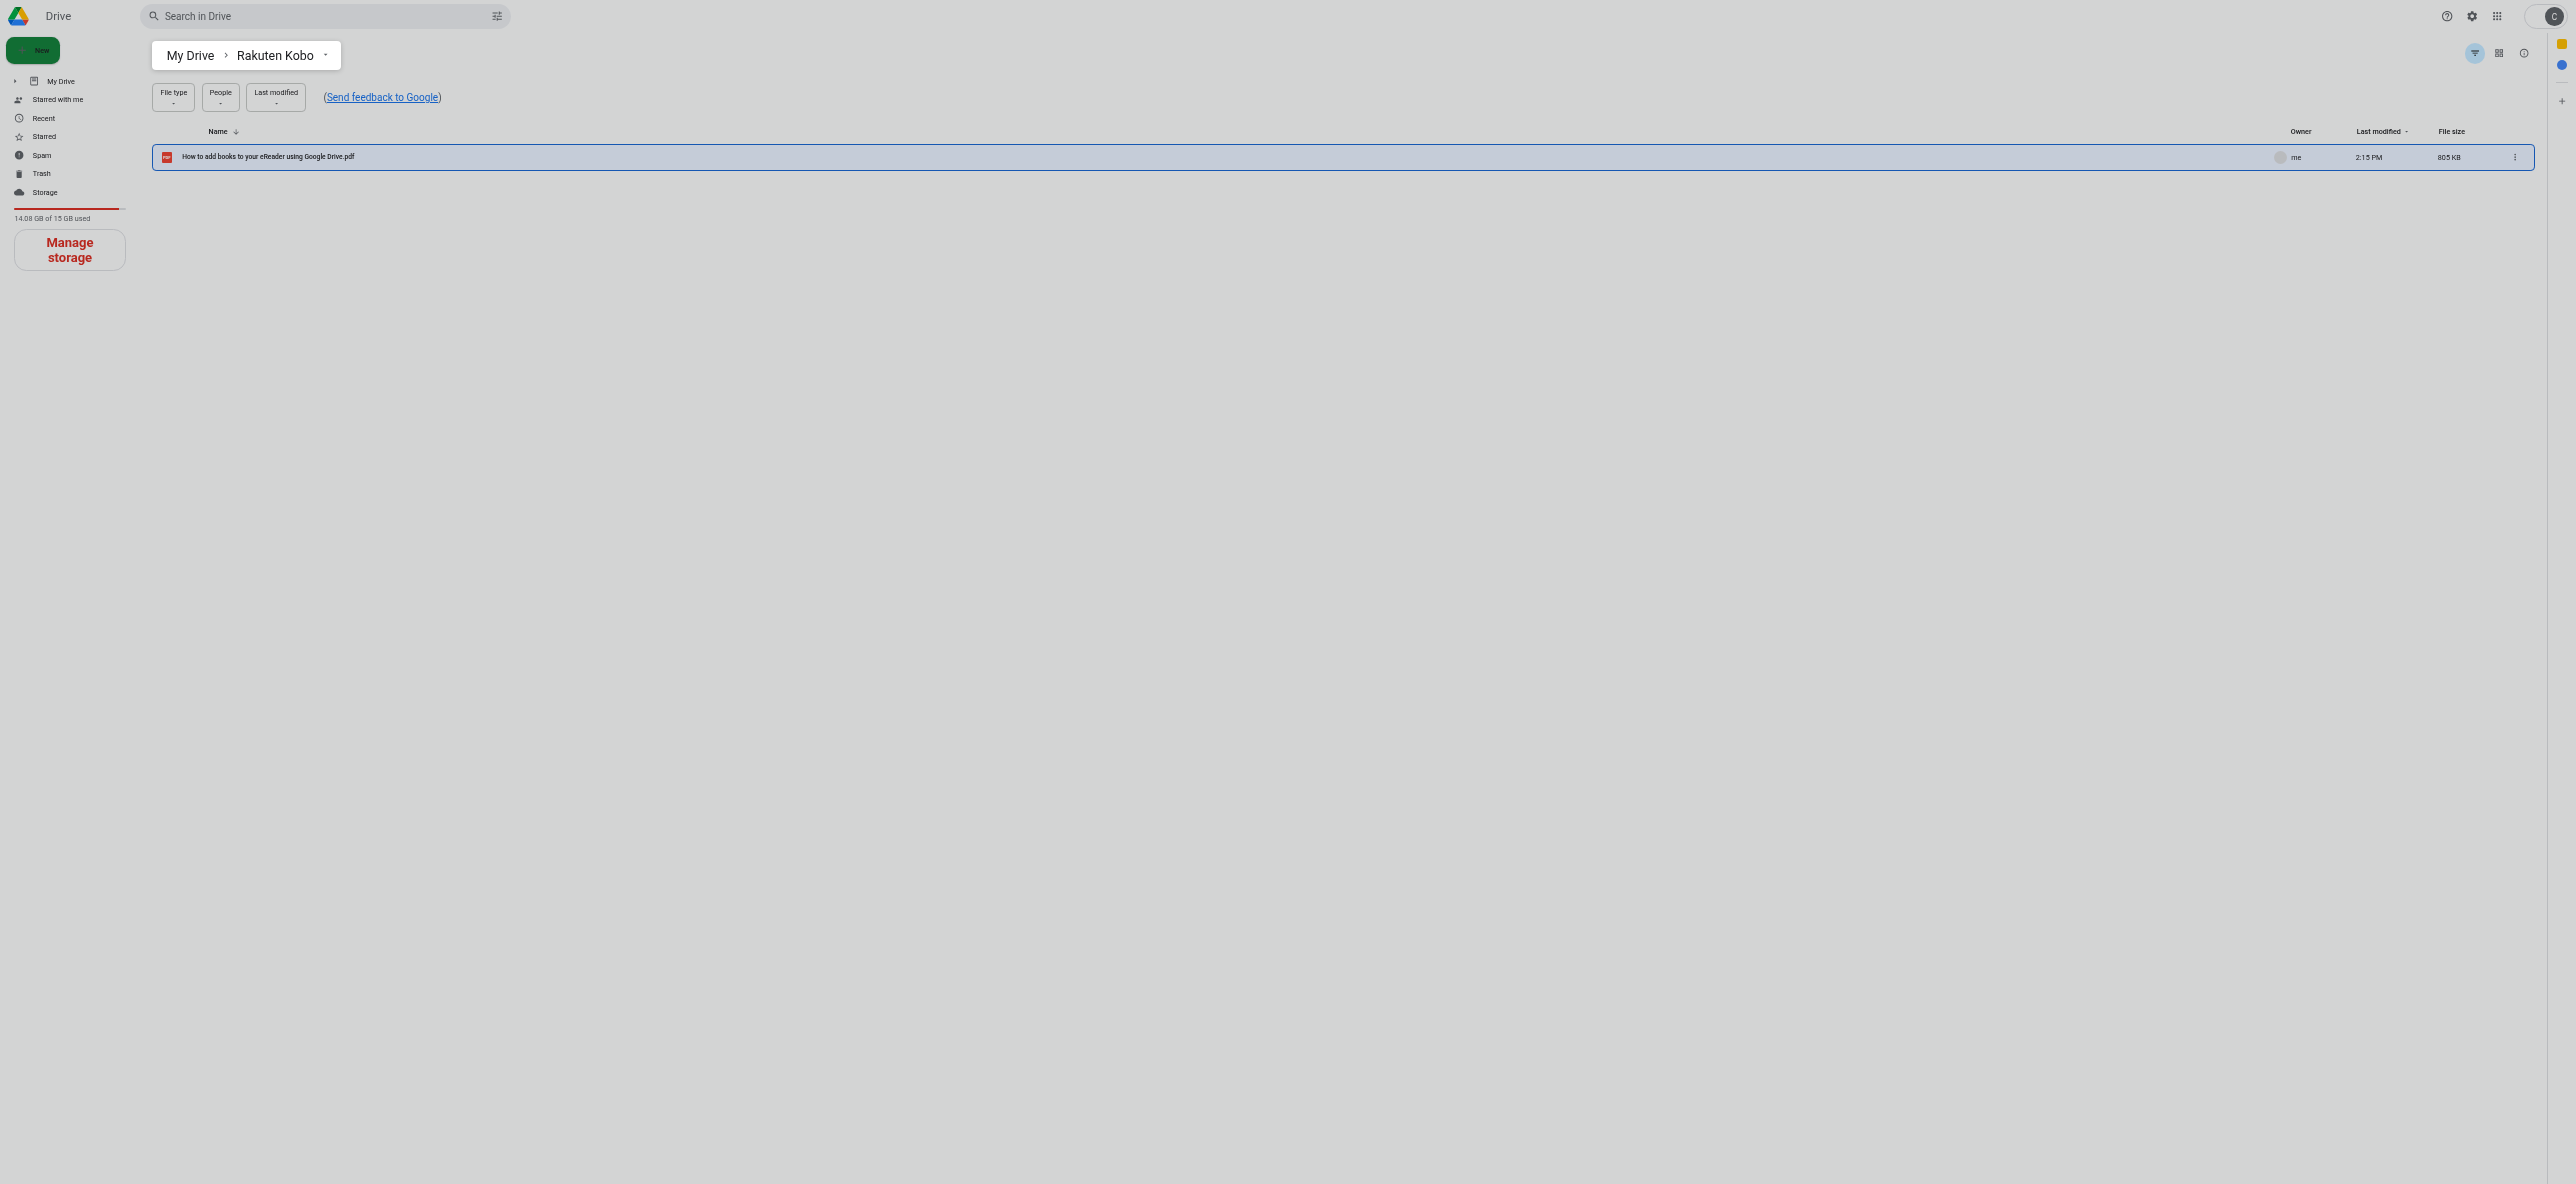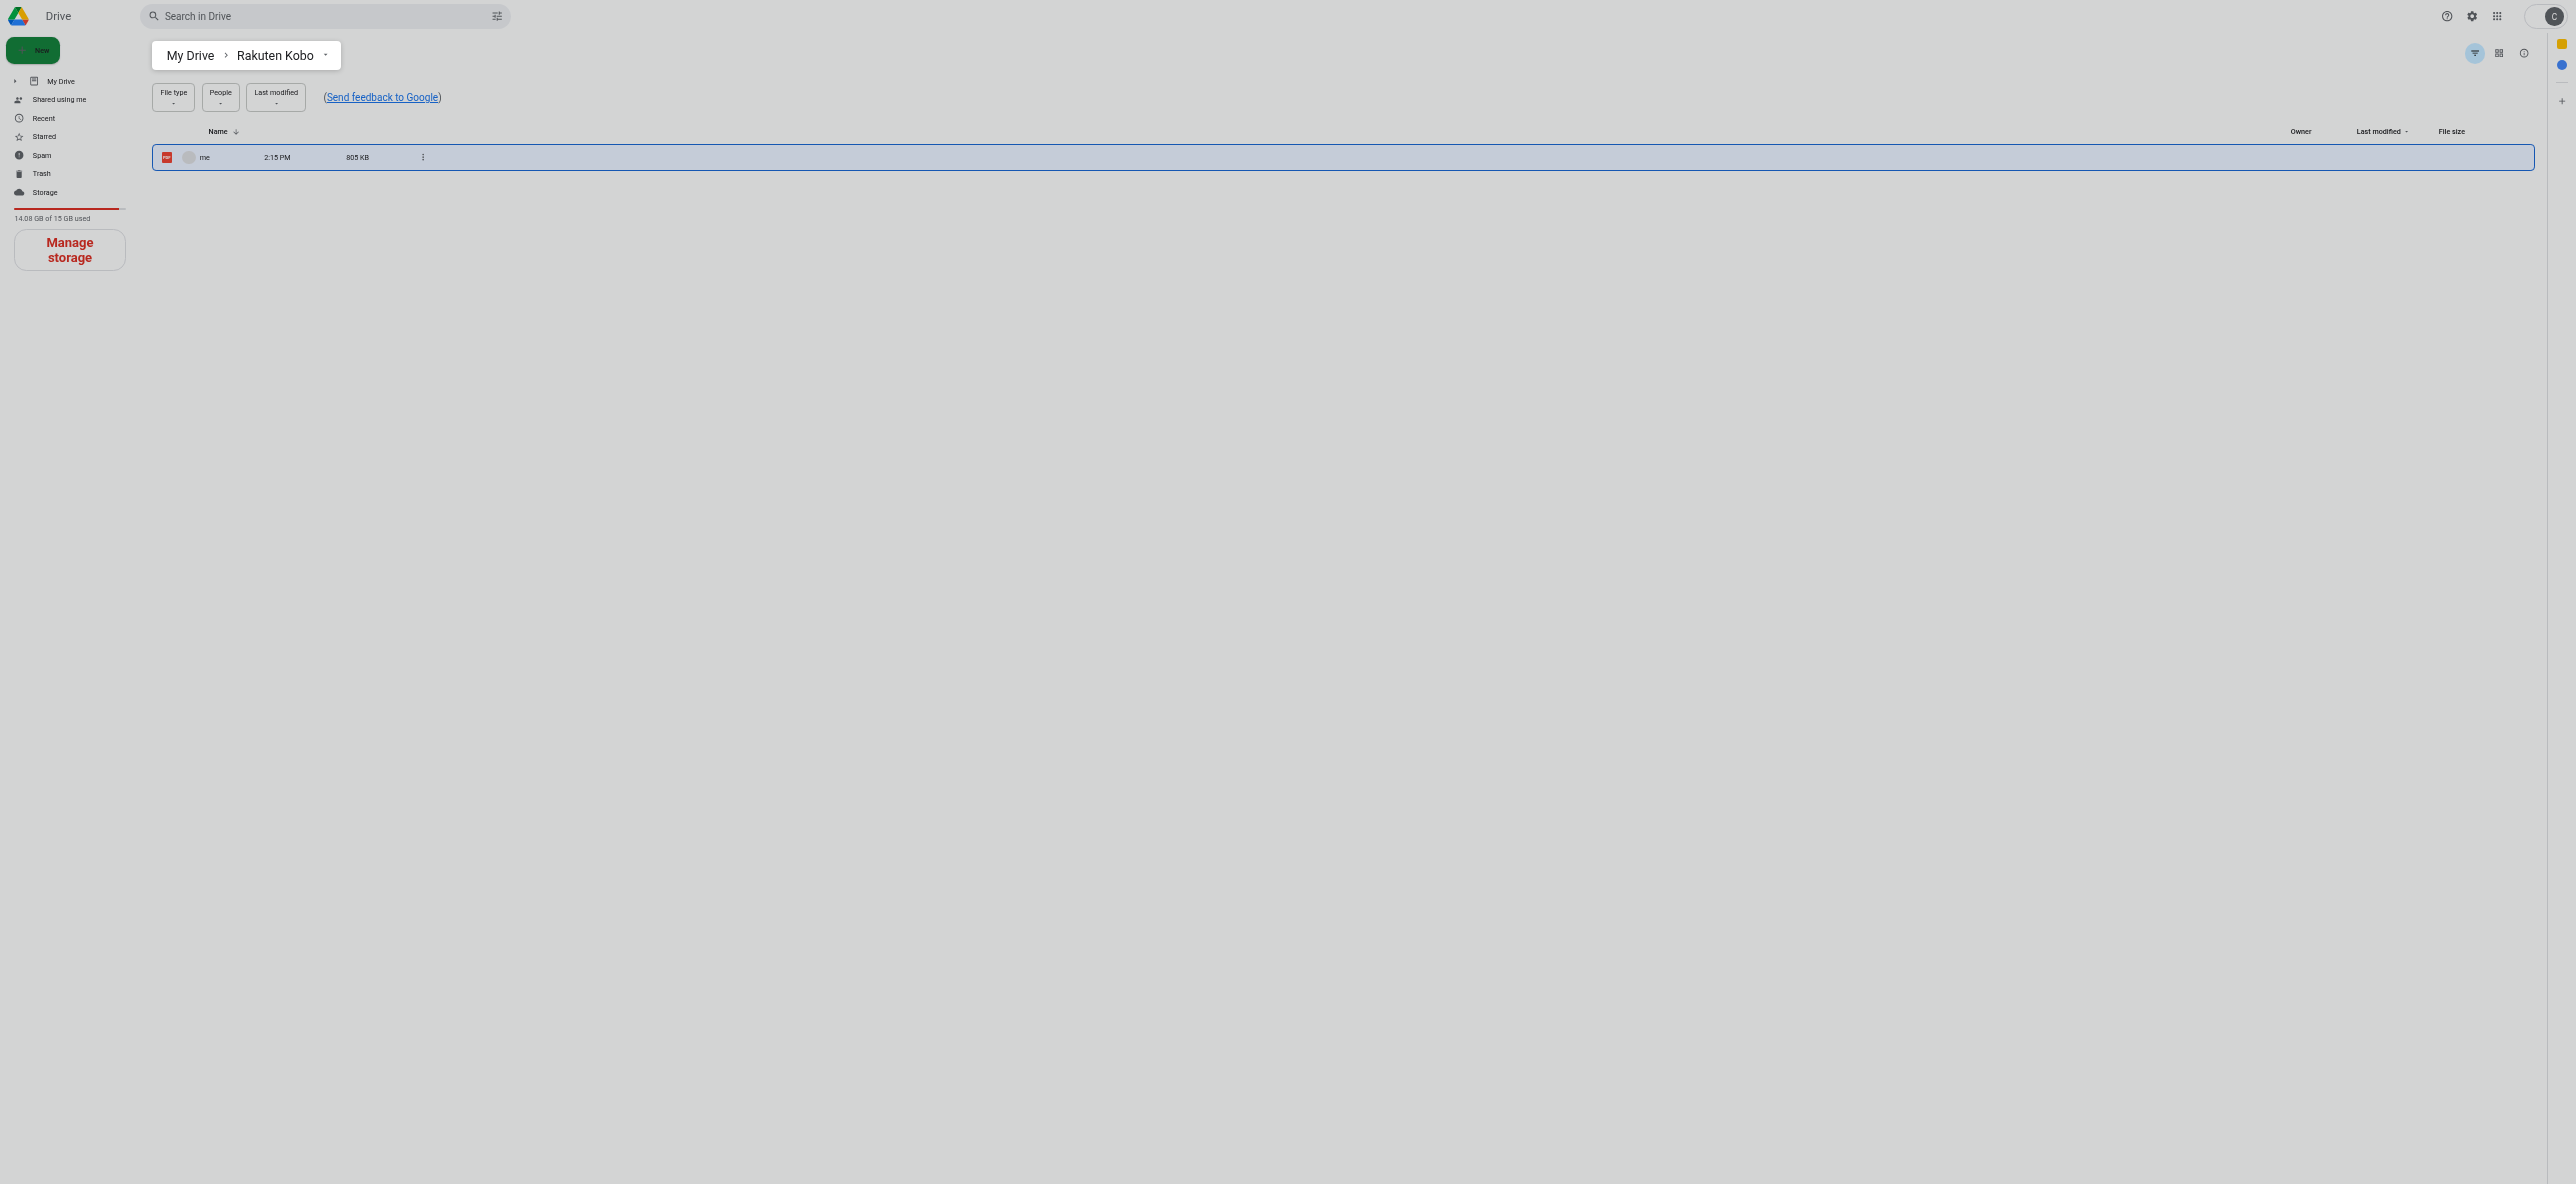--- a/index.html
+++ b/index.html
@@ -138,21 +138,21 @@
         </svg>
       <svg viewBox="0 0 24 24">
           <path d="M19 2H5c-1.1 0-2 .9-2 2v16c0 1.1.9 2 2 2h14c1.1 0 2-.9 2-2V4c0-1.1-.9-2-2-2zm0 18H5V4h14v16zM7 6h10v2H7zm0 4h10v2H7z"></path>
         </svg>
       <span>My Drive</span>
     </div>
     <div class="nav-item">
       <svg viewBox="0 0 24 24">
           <path d="M16 11c1.66 0 2.99-1.34 2.99-3S17.66 5 16 5c-1.66 0-3 1.34-3 3s1.34 3 3 3zm-8 0c1.66 0 2.99-1.34 2.99-3S9.66 5 8 5C6.34 5 5 6.34 5 8s1.34 3 3 3zm0 2c-2.33 0-7 1.17-7 3.5V19h14v-2.5c0-2.33-4.67-3.5-7-3.5z"></path>
         </svg>
-      <span>Shared using me</span>
+      <span>Starred with me</span>
     </div>
     <div class="nav-item">
       <svg viewBox="0 0 24 24">
           <path d="M11.99 2C6.47 2 2 6.48 2 12s4.47 10 9.99 10C17.52 22 22 17.52 22 12S17.52 2 11.99 2zM12 20c-4.42 0-8-3.58-8-8s3.58-8 8-8 8 3.58 8 8-3.58 8-8 8zm.5-13H11v6l5.25 3.15.75-1.23-4.5-2.67z"></path>
         </svg>
       <span>Recent</span>
     </div>
     <div class="nav-item">
       <svg viewBox="0 0 24 24">
           <path d="M22 9.24l-7.19-.62L12 2 9.19 8.63 2 9.24l5.46 4.73L5.82 21 12 17.27 18.18 21l-1.63-7.03L22 9.24zM12 15.4l-3.76 2.27 1-4.28-3.32-2.88 4.38-.38L12 6.1l1.71 4.04 4.38.38-3.32 2.88 1 4.28L12 15.4z"></path>
@@ -256,20 +256,21 @@
         <svg width="7.2" height="7.2" viewBox="0 0 24 24" fill="#5f6368">
             <path d="M7 10l5 5 5-5z"></path>
           </svg>
       </div>
       <div class="col-size">File size</div>
       <div class="col-actions"></div>
     </div>
     
     <div class="file-row">
       <div class="file-icon">PDF</div>
+      <div class="file-name">How to add books to your eReader using Google Drive.pdf</div>
       <div class="owner-cell">
         <div class="owner-avatar"></div>
         <span>me</span>
       </div>
       <div class="modified-cell">2:15 PM</div>
       <div class="size-cell">805 KB</div>
       <div class="more-cell">
         <svg width="10.3" height="10.3" viewBox="0 0 24 24" fill="#5f6368">
             <path d="M12 8c1.1 0 2-.9 2-2s-.9-2-2-2-2 .9-2 2 .9 2 2 2zm0 2c-1.1 0-2 .9-2 2s.9 2 2 2 2-.9 2-2-.9-2-2-2zm0 6c-1.1 0-2 .9-2 2s.9 2 2 2 2-.9 2-2-.9-2-2-2z"></path>
           </svg>

